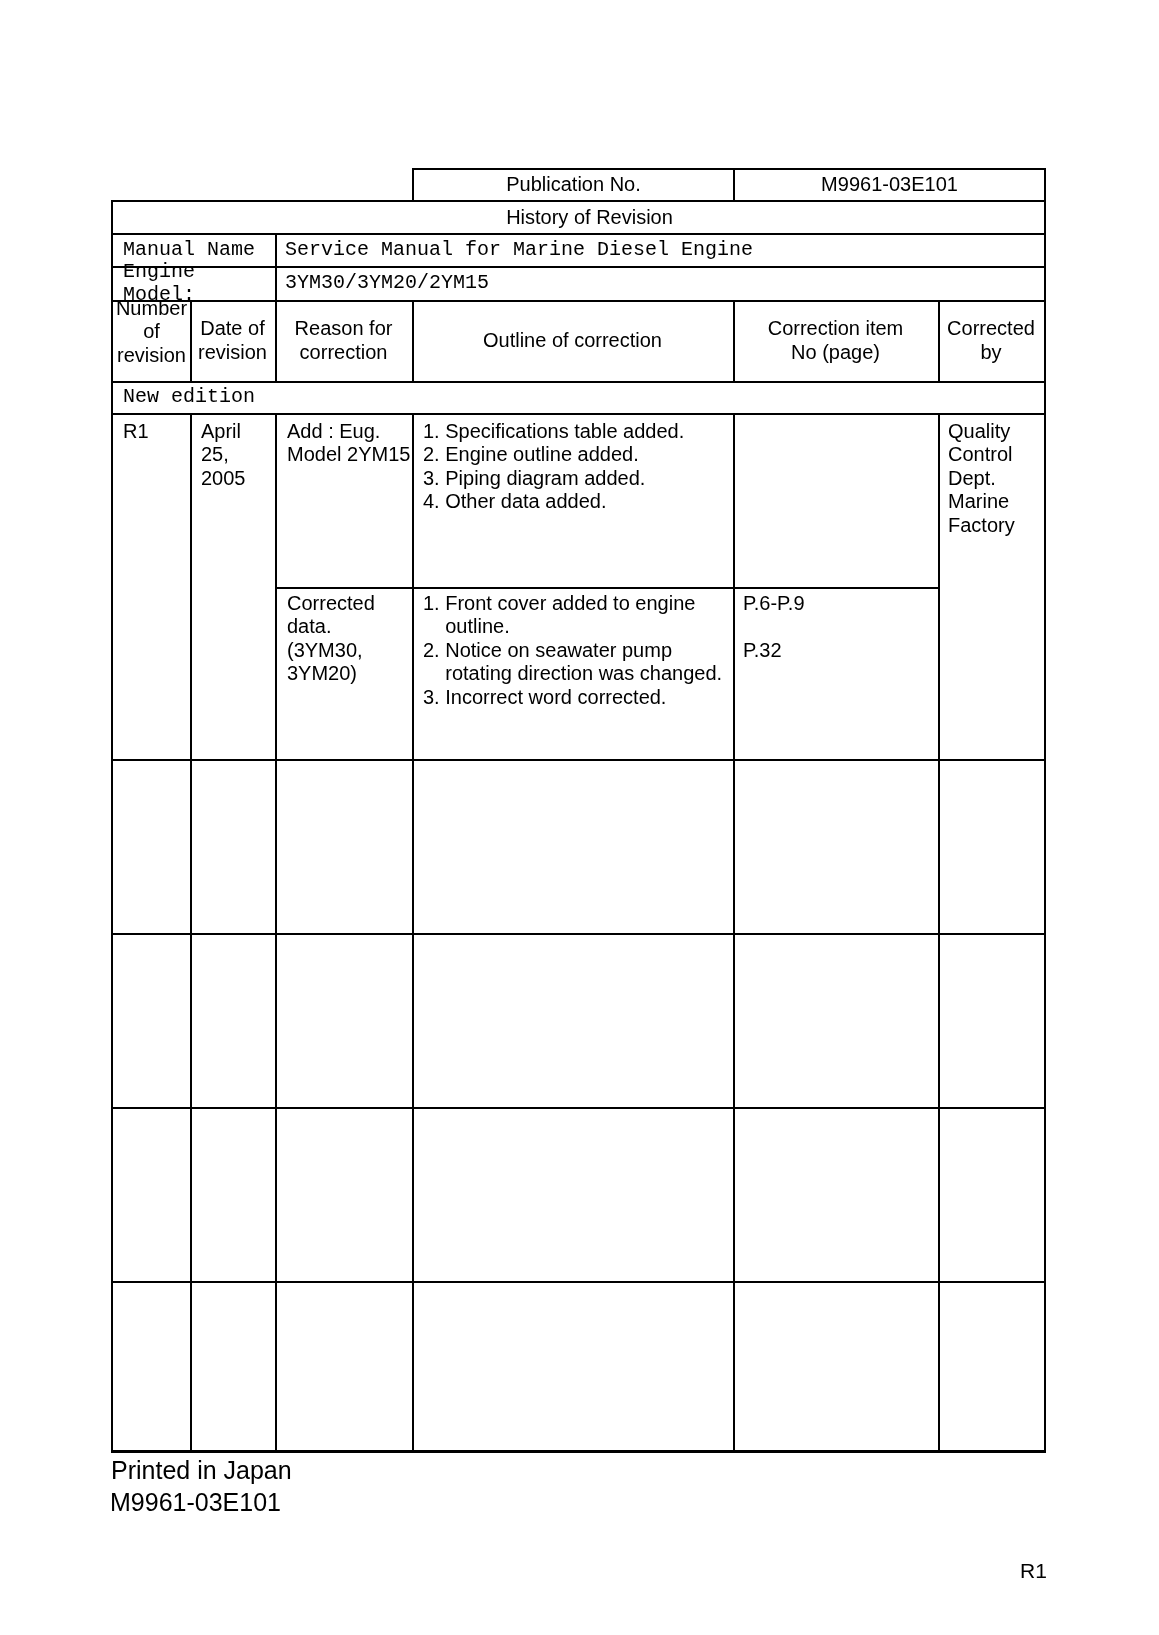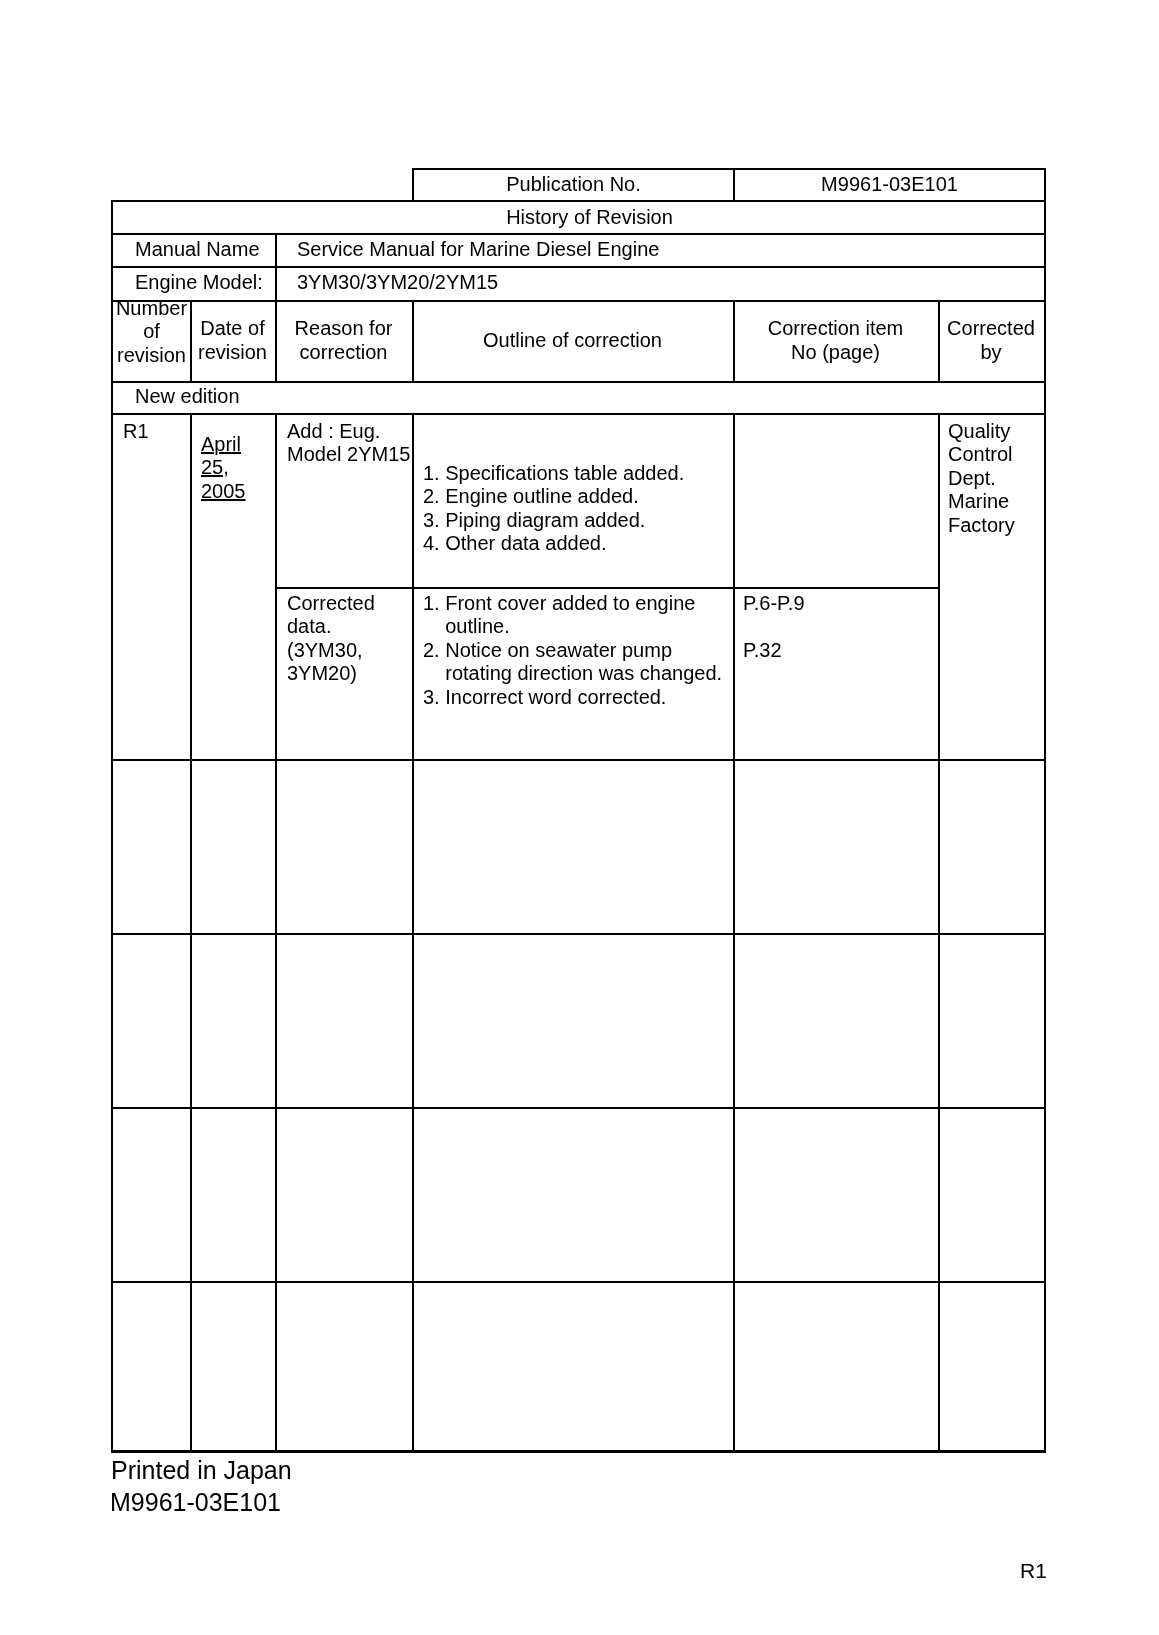--- a/index.html
+++ b/index.html
@@ -2,21 +2,21 @@
 <html><head>
 <meta charset="utf-8">
 <style>
   html,body{margin:0;padding:0;background:#ffffff;}
   .page{position:relative;width:1159px;height:1635px;background:#fff;
         font-family:"Liberation Sans","DejaVu Sans",sans-serif;color:#000;}
   .abs{position:absolute;box-sizing:border-box;}
   .cell{position:absolute;box-sizing:border-box;display:flex;align-items:center;
         font-size:20px;line-height:23.4px;}
   .cell.center{justify-content:center;text-align:center;}
-  .cell.padded{padding-left:22px;}
+  .cell.padded{padding-left:10px;font-family:Liberation Mono, monospace;}
   .ml{white-space:pre;}
   .txt{position:absolute;font-size:20px;line-height:23.4px;white-space:pre;}
   .bordered{border:2px solid #000;background:#fff;}
   .table-frame{position:absolute;box-sizing:border-box;border:2px solid #000;
                border-bottom-width:3px;background:#fff;}
   .hline{position:absolute;height:2px;background:#000;}
   .vline{position:absolute;width:2px;background:#000;}
   .footer-text{position:absolute;font-size:25px;line-height:23.4px;}
 </style>
 </head>
@@ -69,26 +69,26 @@
     <div class="cell center" style="left:299px;top:98px;width:321px;height:81px;">Outline of correction</div>
     <div class="cell center ml" style="left:620px;top:98px;width:205px;height:81px;">Correction item
 No (page)</div>
     <div class="cell center ml" style="left:825px;top:98px;width:106px;height:81px;">Corrected
 by</div>
 
     <div class="cell padded" style="left:0;top:179px;width:162px;height:32px;">New edition</div>
 
     <div>
       <div class="txt" style="left:10px;top:218px;">R1</div>
-      <div class="txt" style="left:88px;top:231px;text-decoration:underline;">April
+      <div class="txt" style="left:88px;top:218px;">April
 25,
 2005</div>
       <div class="txt" style="left:174px;top:218px;">Add : Eug.
 Model 2YM15</div>
-      <div class="txt" style="left:310px;top:218px;margin-top:42px;">1. Specifications table added.
+      <div class="txt" style="left:310px;top:218px;">1. Specifications table added.
 2. Engine outline added.
 3. Piping diagram added.
 4. Other data added.</div>
       <div class="txt" style="left:630px;top:218px;"></div>
       <div class="txt" style="left:835px;top:218px;">Quality
 Control
 Dept.
 Marine
 Factory</div>
 

